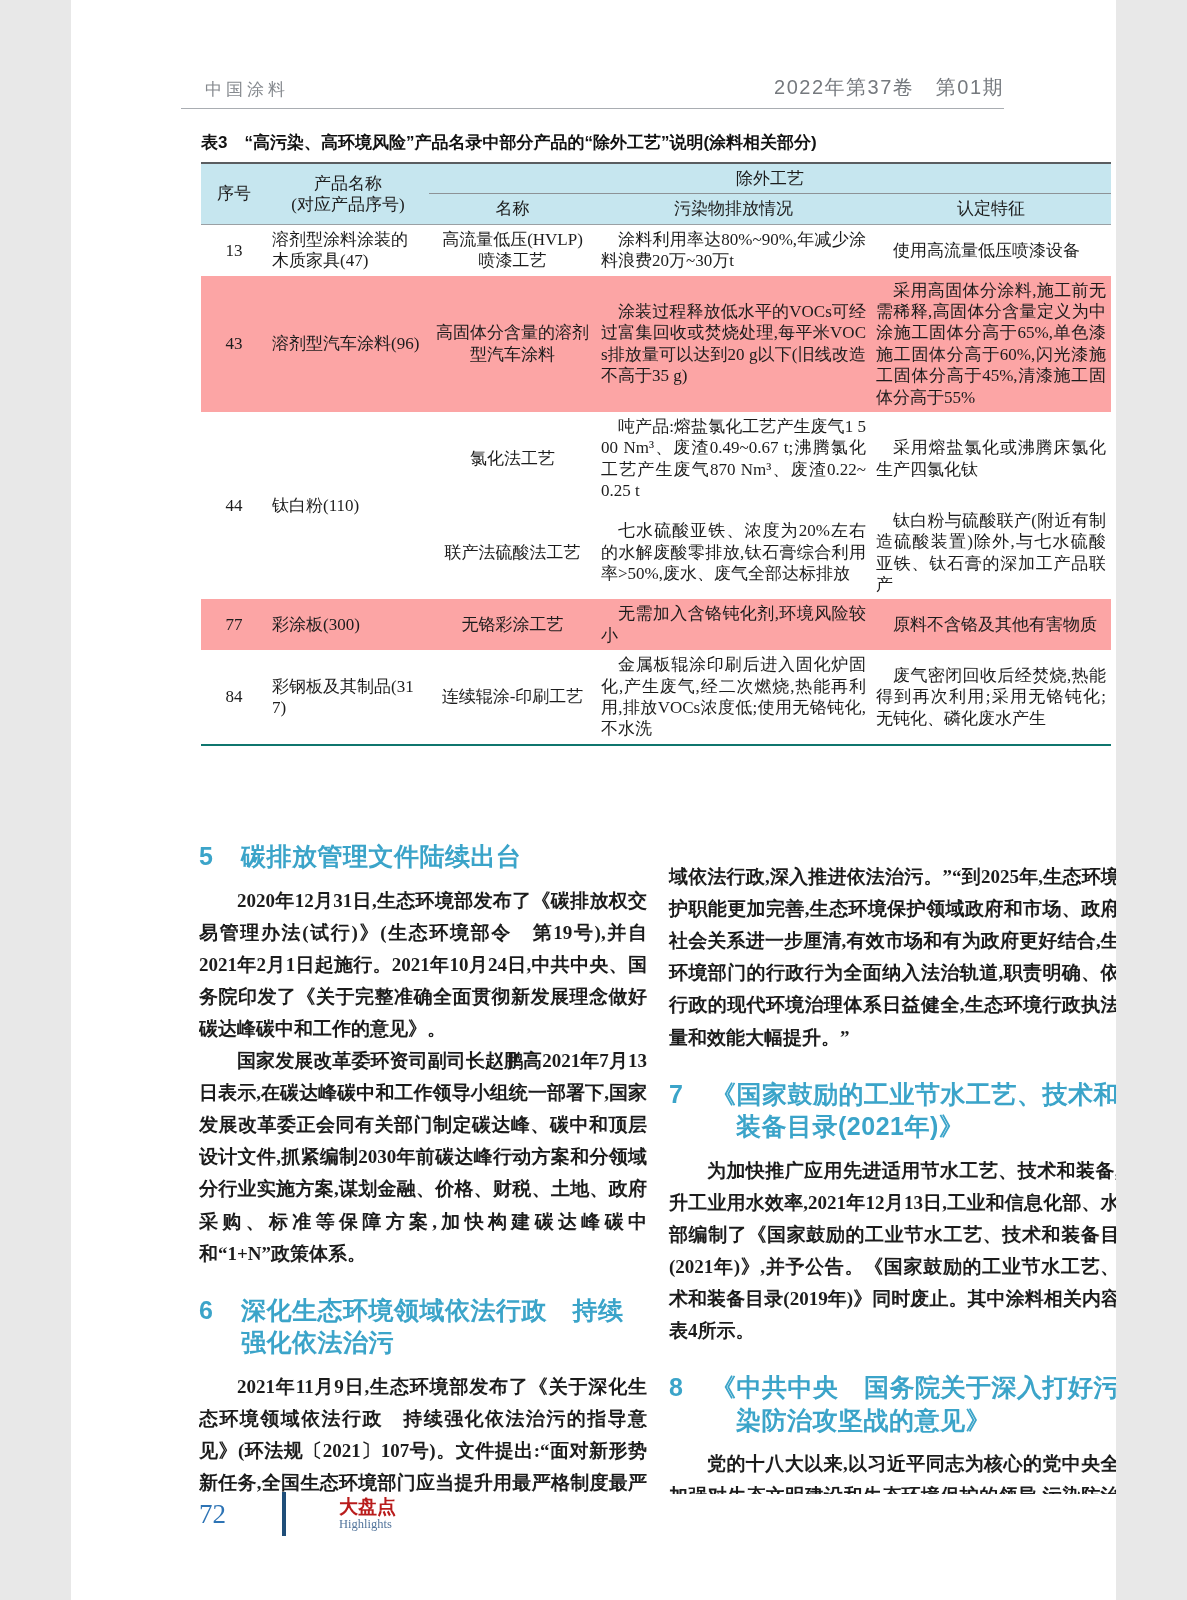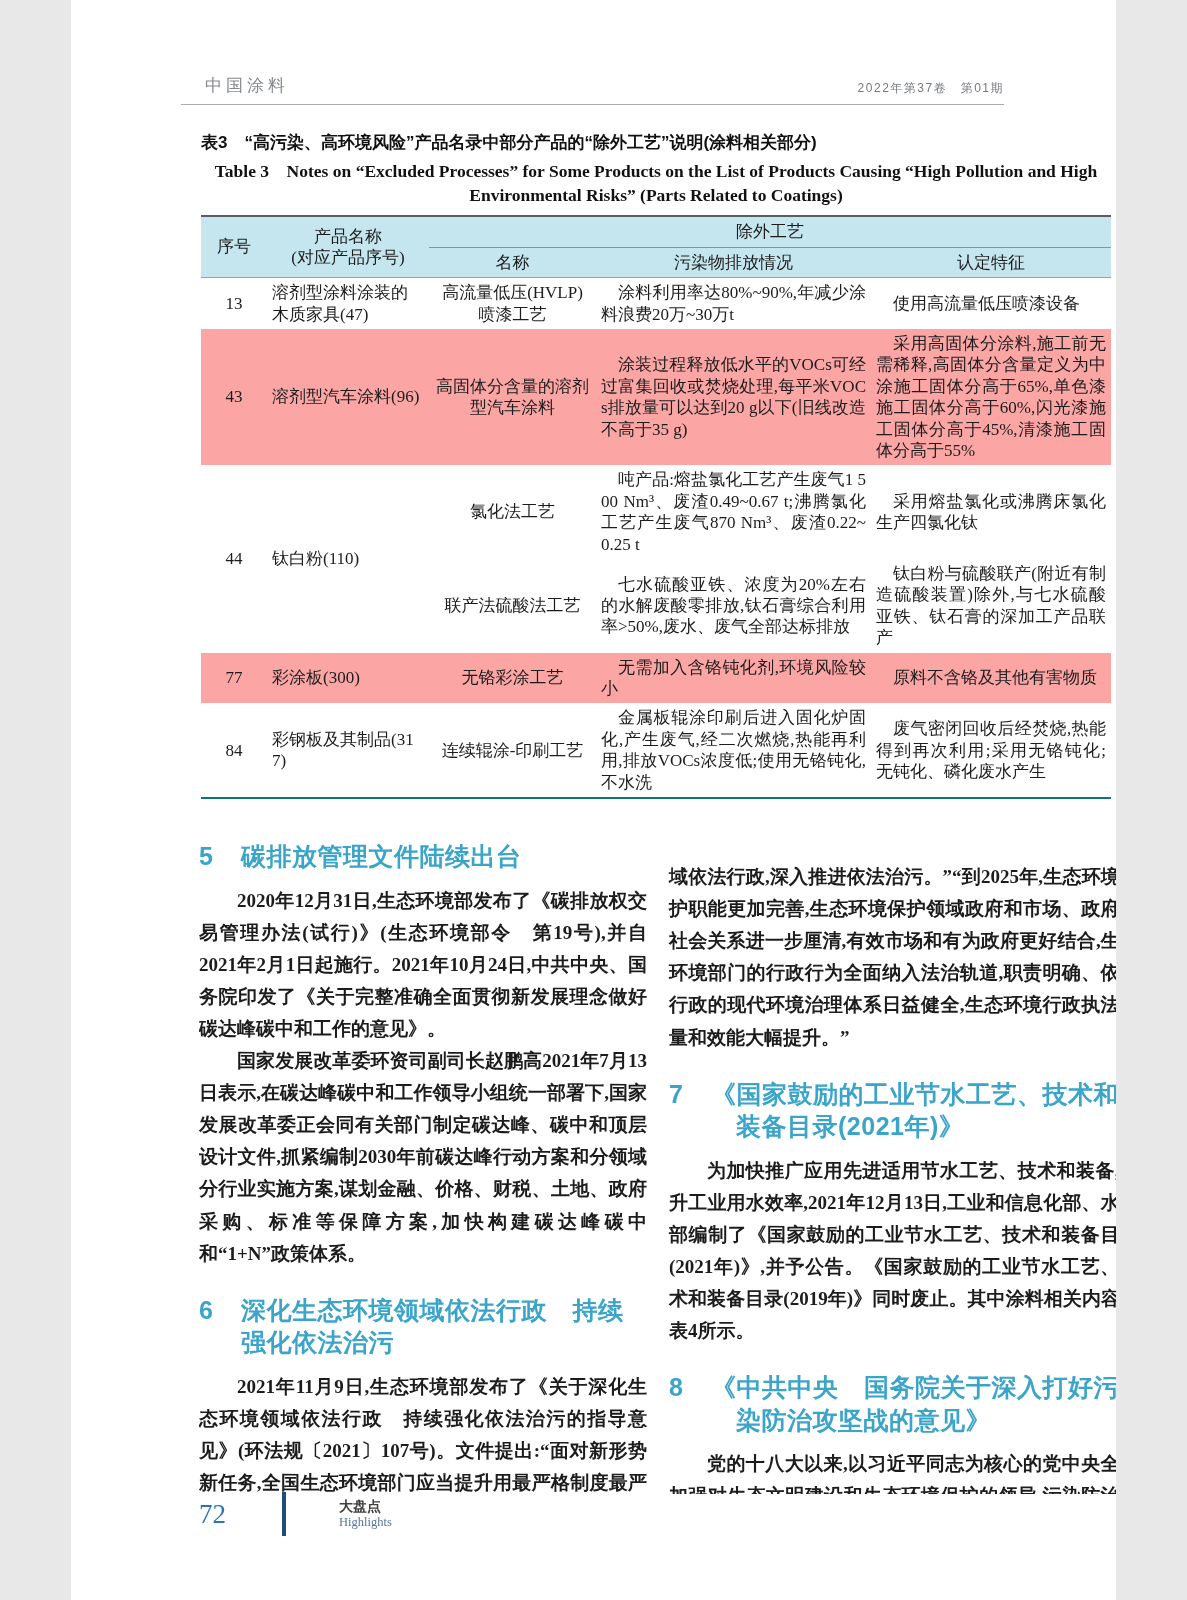--- a/index.html
+++ b/index.html
@@ -19,21 +19,21 @@
     padding-bottom:7px;
     display:flex;justify-content:space-between;align-items:flex-end;
   }
   .journal-name{
     margin-left:24px;
     font-family:"Liberation Sans", sans-serif;
     font-size:17px;color:#85898e;letter-spacing:4px;
   }
   .issue-info{
     font-family:"Liberation Sans", sans-serif;
-    font-size:12px;color:#75797e;letter-spacing:1.5px;
+    font-size:20px;color:#75797e;letter-spacing:1.5px;
   }
   
   .table-wrap{position:absolute;left:130px;top:131px;width:910px;}
   .caption-cn{
     text-align:left;
     font-family:"Liberation Sans", sans-serif;
     font-weight:bold;font-size:17px;color:#111;
   }
   .caption-en{
     text-align:center;
@@ -90,42 +90,38 @@
     position:absolute;left:128px;top:1492px;
     display:flex;align-items:center;gap:44px;
   }
   .page-num{
     font-size:27px;color:#2e74b5;margin-right:12px;
     font-family:"Liberation Serif", serif;
   }
   .footer-bar{width:4px;height:44px;background:#1f4e79;margin-right:9px;flex:none;}
   .footer-col .cn{
     font-family:"Liberation Sans", sans-serif;
-    font-weight:bold;font-size:14px;color:#404040;line-height:1.15;
+    font-weight:bold;font-size:19px;color:#b91c1c;line-height:1.15;
   }
   .footer-col .en{
     font-size:12.5px;color:#53759c;line-height:1.2;
   }
 </style>
 </head>
 <body>
 
 <div class="page">
 
   <div class="top-header">
     <span class="journal-name">中国涂料</span>
     <span class="issue-info">2022年第37卷　第01期</span>
   </div>
 
   <div class="table-wrap">
     <div class="caption-cn">表3　“高污染、高环境风险”产品名录中部分产品的“除外工艺”说明(涂料相关部分)</div>
-    <div class="caption-en">
-      <div>Table 3　Notes on “Excluded Processes” for Some Products on the List of Products Causing “High Pollution and High</div>
-      <div>Environmental Risks” (Parts Related to Coatings)</div>
-    </div>
 
     <table class="data">
       <colgroup>
         <col style="width:66px">
           <col style="width:162px">
           <col style="width:167px">
           <col style="width:275px">
           <col style="width:240px">
       </colgroup>
       <thead>

